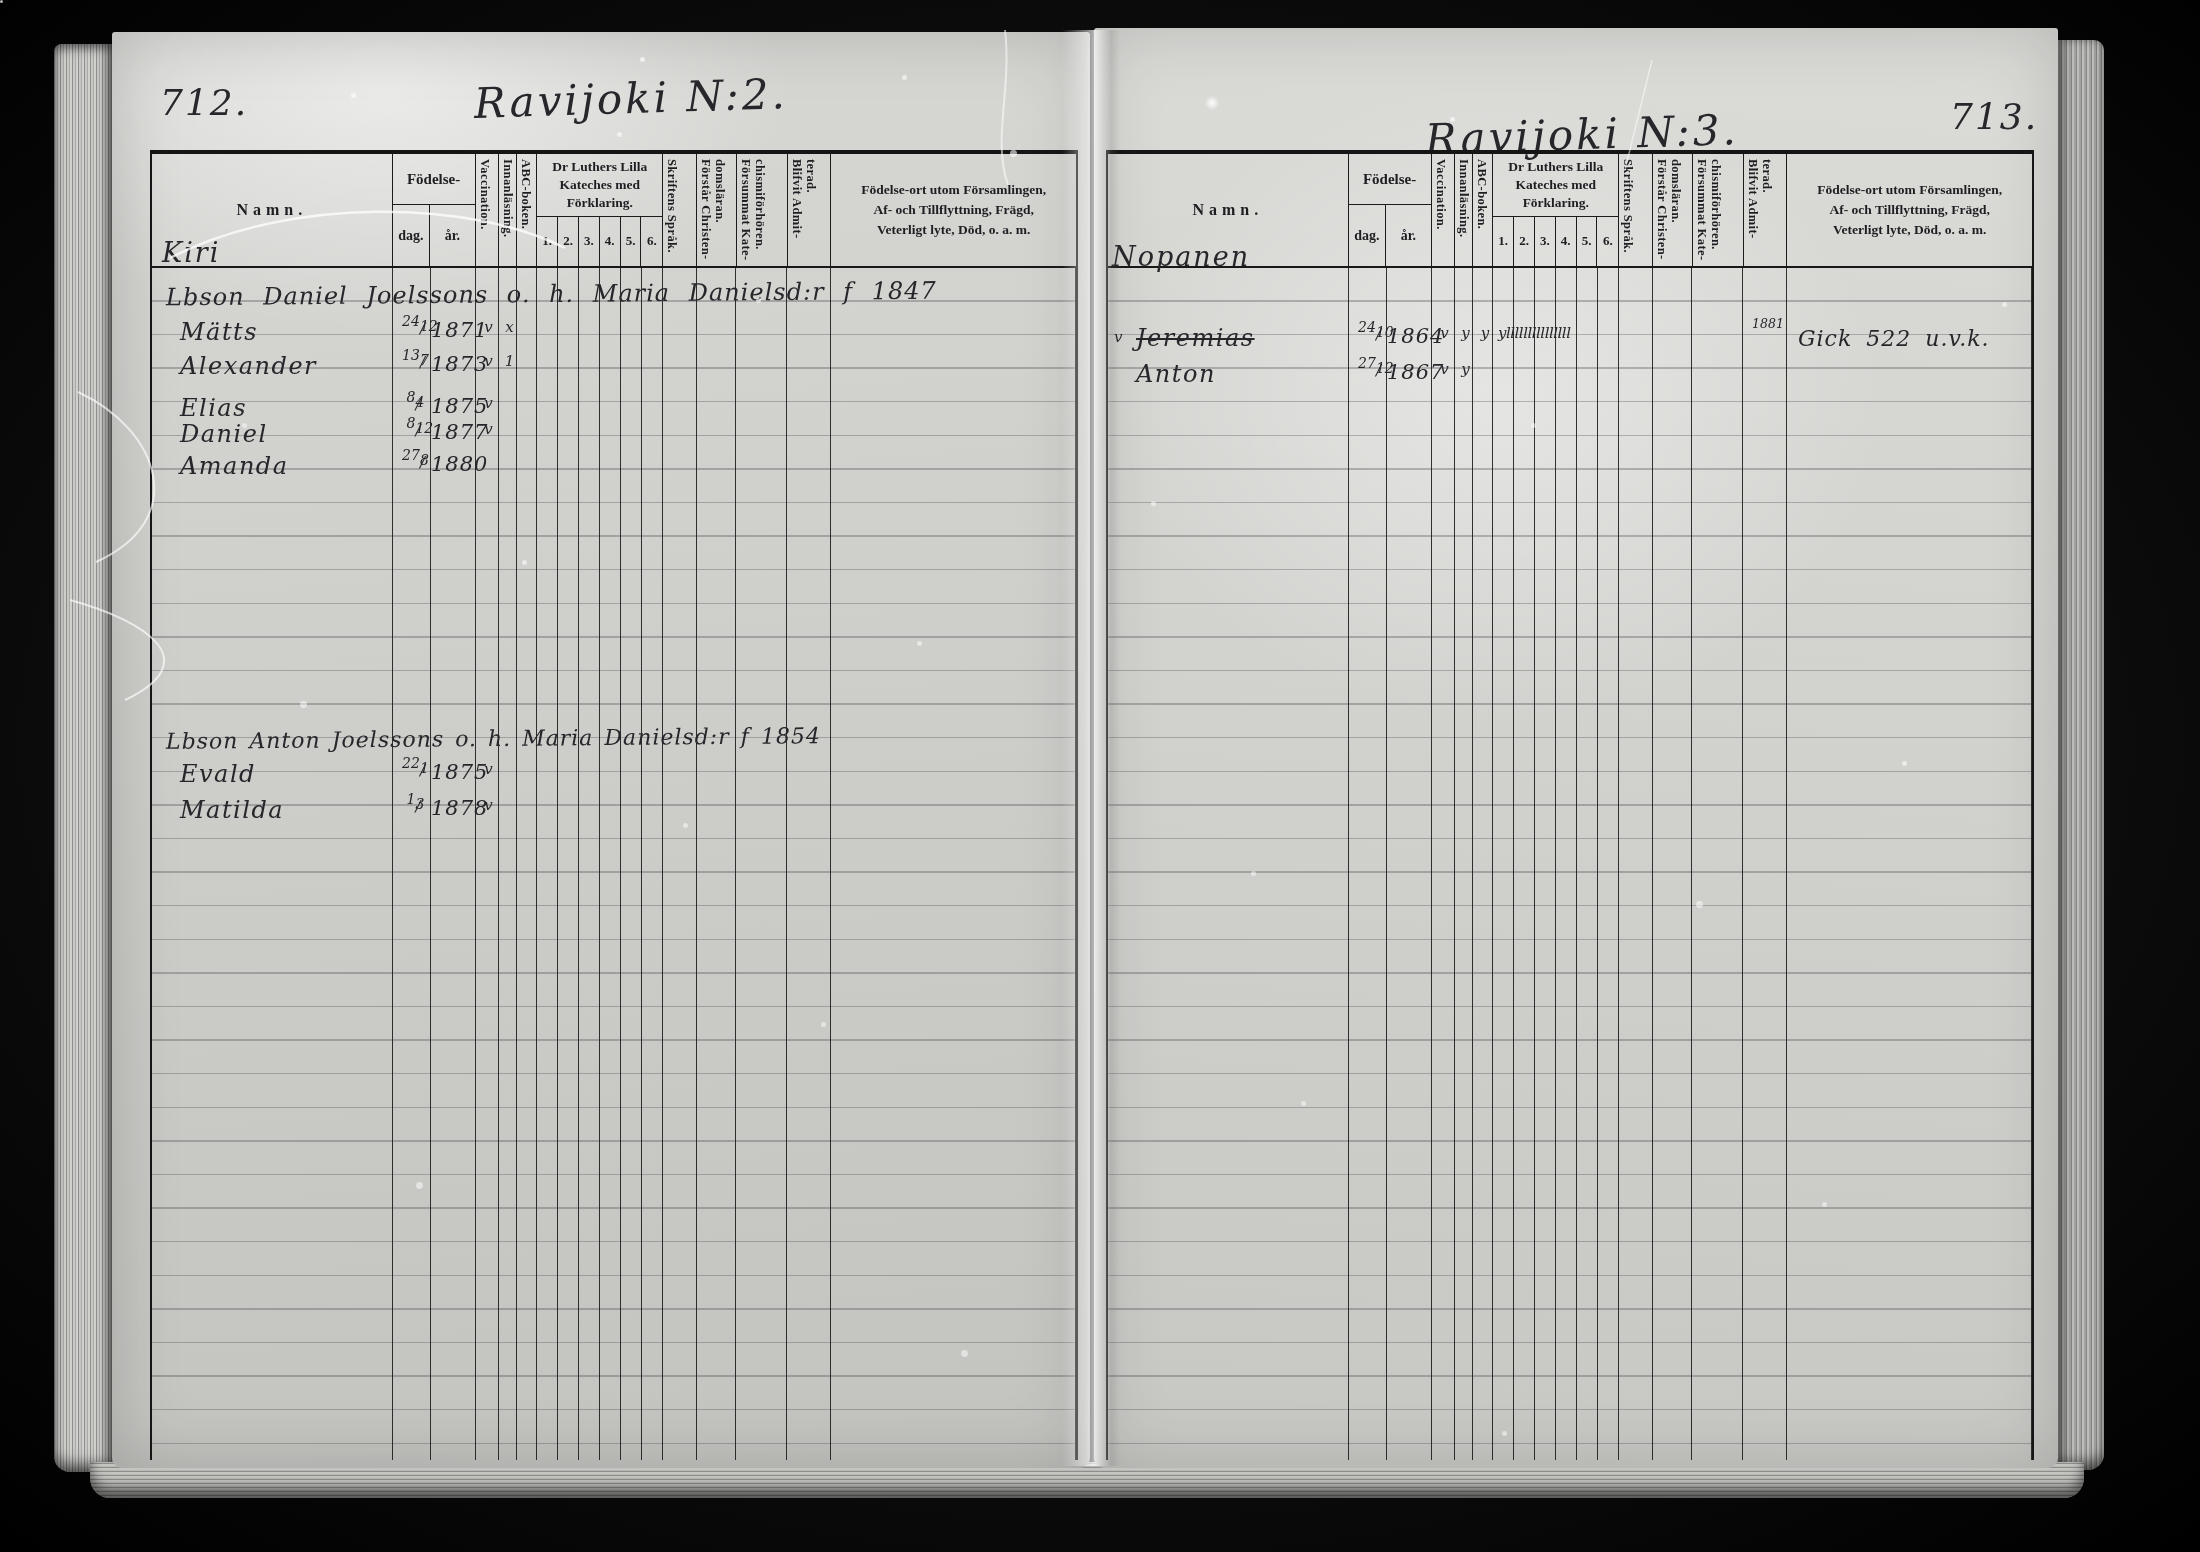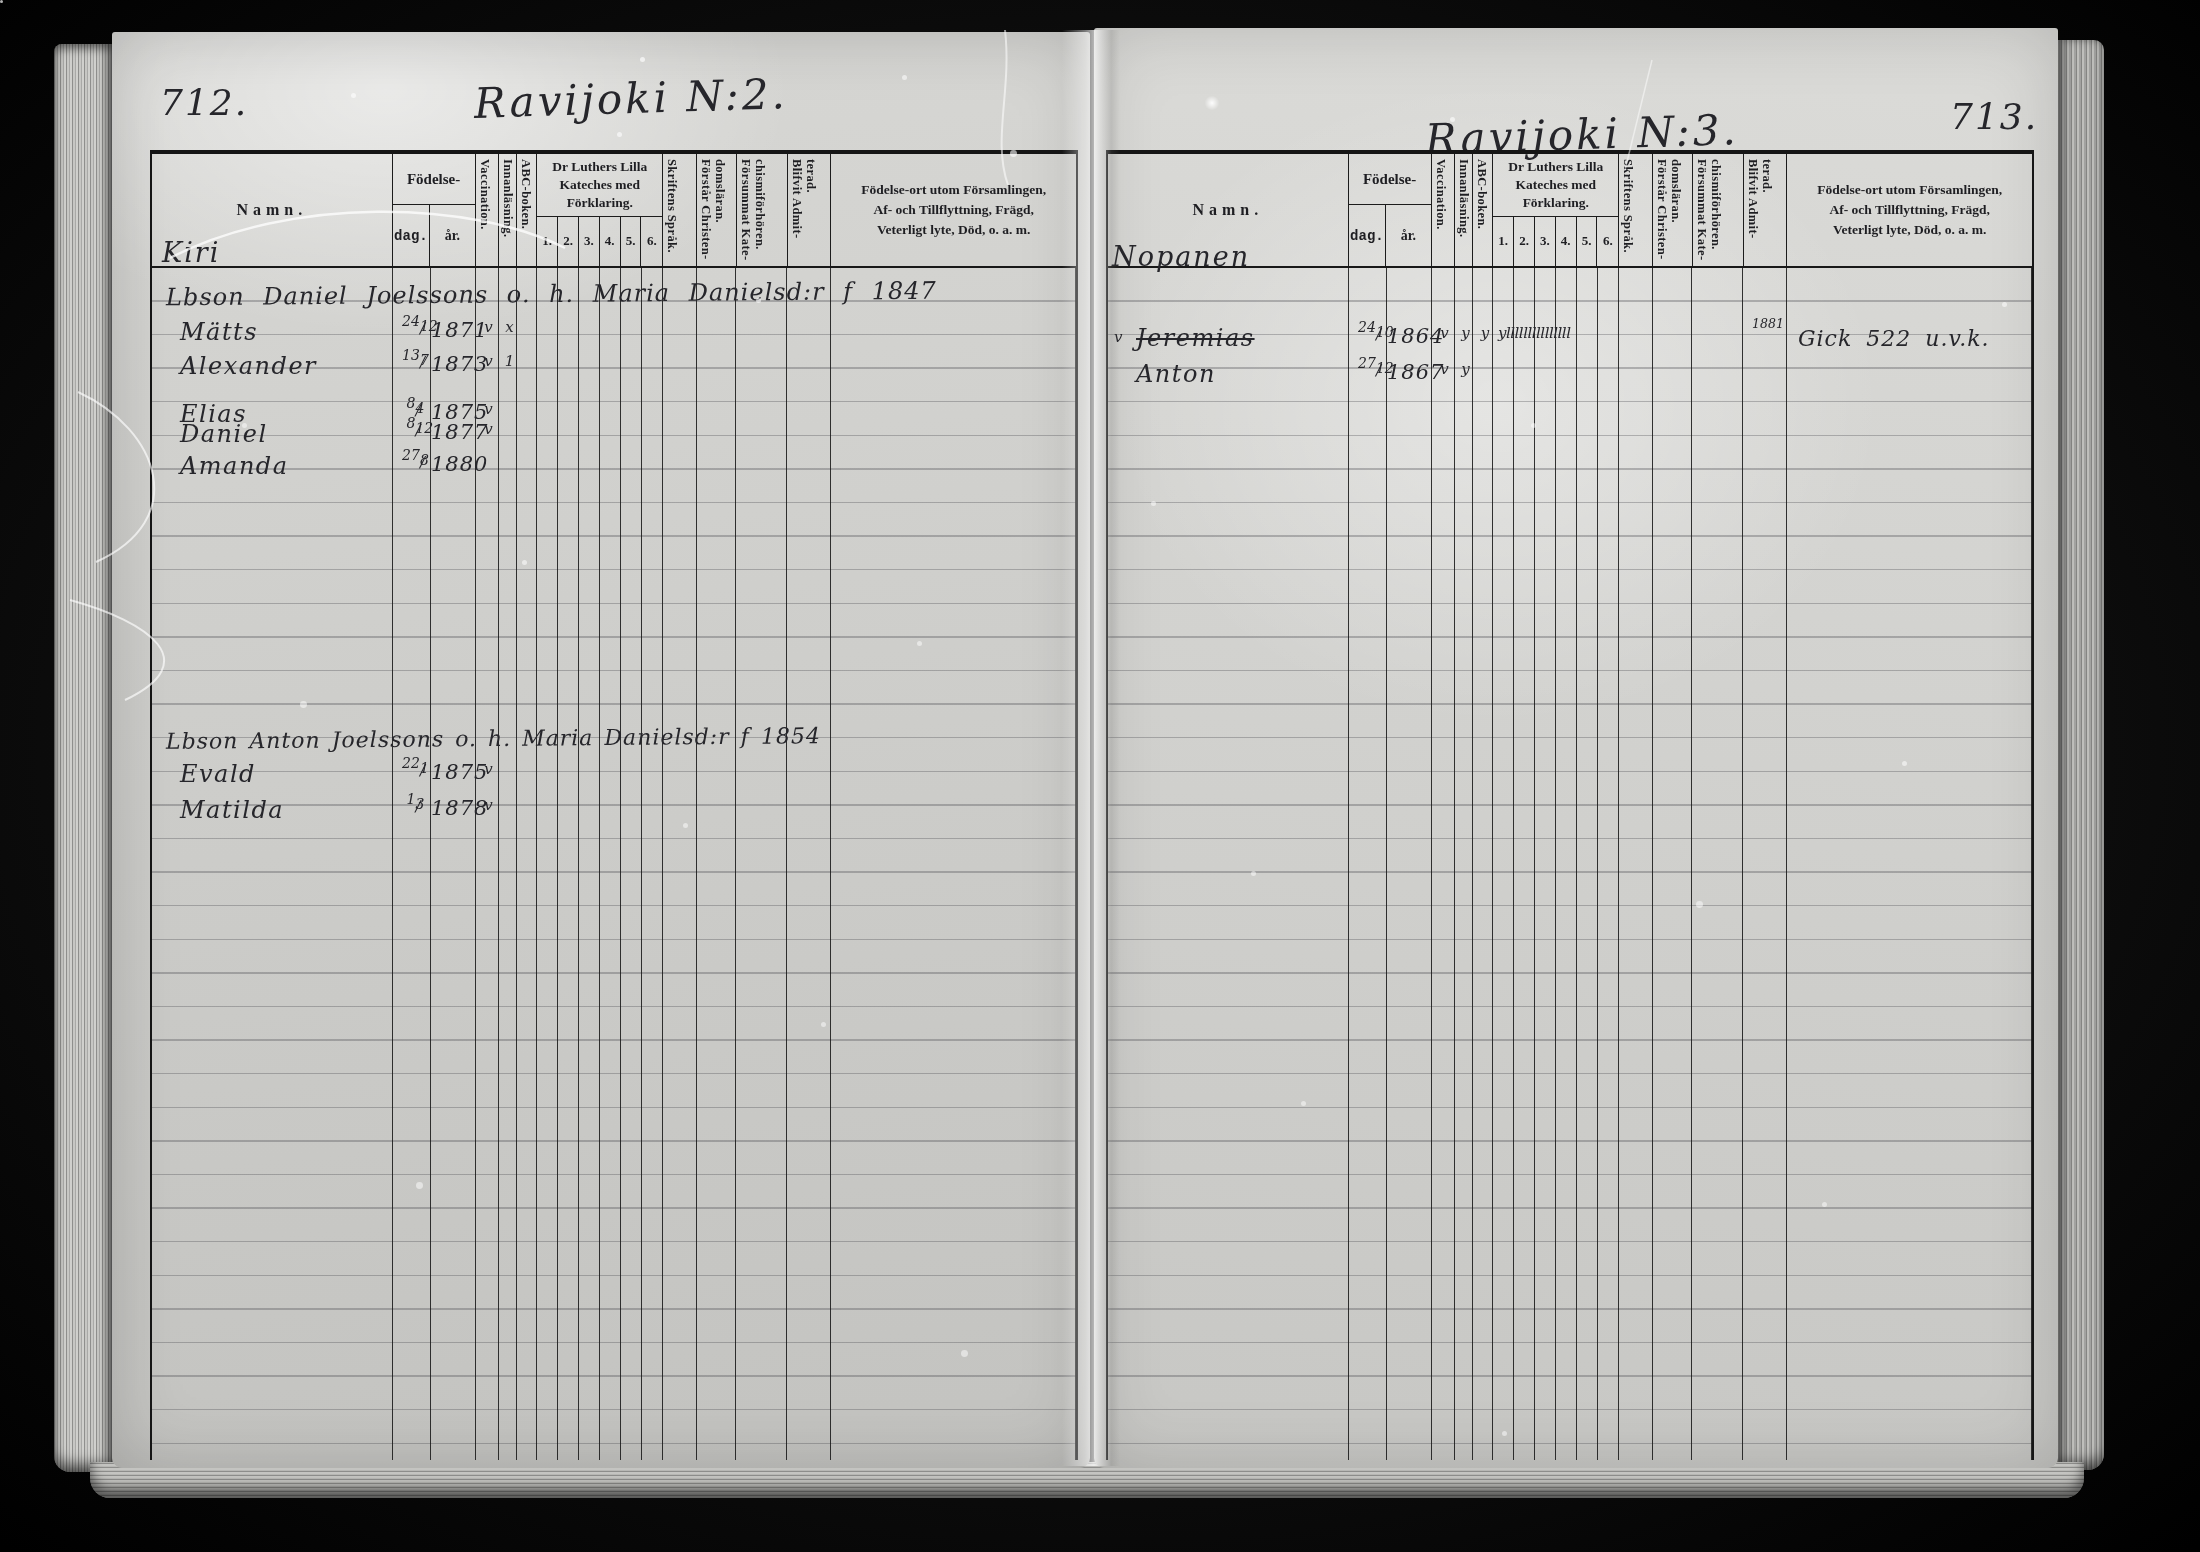--- a/index.html
+++ b/index.html
@@ -54,21 +54,21 @@
   
   .namn-cell{display:flex;align-items:center;justify-content:center;}
   .namn-label{font-weight:bold;font-size:16px;letter-spacing:5px;}
   .sec{position:absolute;left:10px;bottom:-2px;font-size:27px;letter-spacing:2px;}
   .grp{display:flex;flex-direction:column;}
   .grp .glabel{display:flex;align-items:center;justify-content:center;font-weight:bold;font-size:15px;
     border-bottom:1.7px solid #1c1c1c;}
   .fod .glabel{height:50px;}
   .fod .gsub{flex:1;display:flex;}
   .fod .gsub span{display:flex;align-items:center;justify-content:center;font-weight:bold;font-size:14px;box-sizing:border-box;}
-  .fod .gsub .sdag{width:38px;border-right:1.7px solid #1c1c1c;font-family:Liberation Mono, monospace;}
+  .fod .gsub .sdag{width:38px;border-right:1.7px solid #1c1c1c;}
   .fod .gsub .sar{width:45px;}
   .kat .glabel{height:62px;font-size:13.5px;line-height:1.35;text-align:center;padding:0 2px;}
   .kat .gsub{flex:1;display:flex;}
   .kat .gsub span{width:21px;box-sizing:border-box;border-right:1.5px solid #1c1c1c;
     display:flex;justify-content:center;padding-top:16px;font-weight:bold;font-size:13px;}
   .kat .gsub span:last-child{border-right:none;}
   .rot{writing-mode:vertical-lr;text-orientation:mixed;font-weight:bold;font-size:12.5px;
     line-height:1.12;letter-spacing:.4px;padding:5px 0 0 2px;}
   .notes-cell{display:flex;flex-direction:column;align-items:center;justify-content:center;
     font-weight:bold;font-size:13.5px;line-height:1.5;text-align:center;}
@@ -196,21 +196,21 @@
           <span class="hw mk p-m3"></span>
         </div>
         <div class="row" style="top:84px;">
           <span class="hw cname p-name">Alexander</span>
           <span class="hw date p-date"><span class="top">13</span><span class="sl"></span><span class="bot">7</span></span>
           <span class="hw yr p-yr">1873</span>
           <span class="hw mk p-m1">v</span>
           <span class="hw mk p-m2">1</span>
           <span class="hw mk p-m3"></span>
         </div>
-        <div class="row" style="top:132px;text-decoration:underline;">
+        <div class="row" style="top:126px;text-decoration:underline;">
           <span class="hw cname p-name">Elias</span>
           <span class="hw date p-date"><span class="top">8</span><span class="sl"></span><span class="bot">4</span></span>
           <span class="hw yr p-yr">1875</span>
           <span class="hw mk p-m1">v</span>
         </div>
         <div class="row" style="top:152px;">
           <span class="hw cname p-name">Daniel</span>
           <span class="hw date p-date"><span class="top">8</span><span class="sl"></span><span class="bot">12</span></span>
           <span class="hw yr p-yr">1877</span>
           <span class="hw mk p-m1">v</span>

